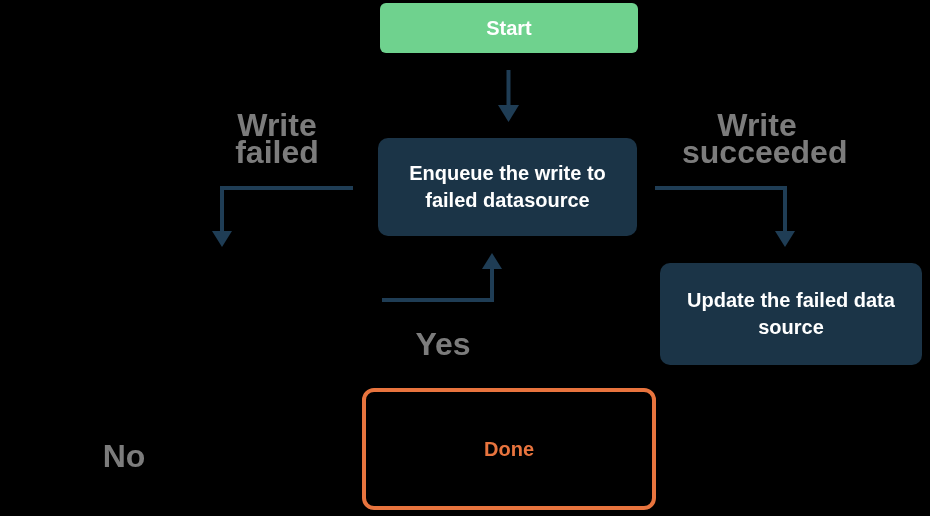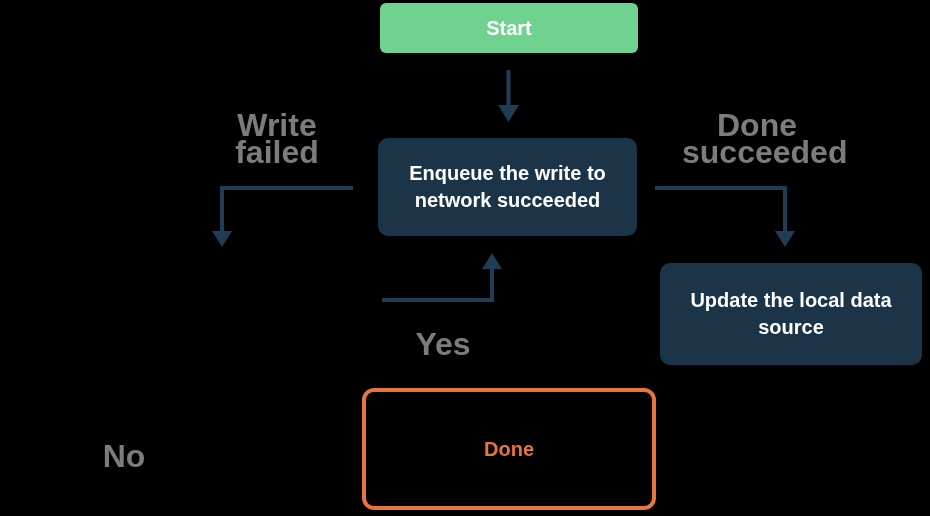--- a/index.html
+++ b/index.html
@@ -108,33 +108,33 @@
       <path class="edge" d="M382 300 H492 V268"></path>
       <polygon class="head" points="482,269 502,269 492,253"></polygon>
     </g>
   </svg>
 
   <div class="node" id="node-start">
     <span>Start</span>
   </div>
 
   <div class="node" id="node-enqueue">
-    <span>Enqueue the write to network succeeded</span>
+    <span>Enqueue the write to failed datasource</span>
   </div>
 
 
   <div class="node" id="node-update-local">
-    <span>Update the local data source</span>
+    <span>Update the failed data source</span>
   </div>
 
   <div class="node" id="node-done">
     <span>Done</span>
   </div>
 
   <div class="edge-label" id="label-write-failed">Write failed</div>
 
-  <div class="edge-label" id="label-write-succeeded">Done succeeded</div>
+  <div class="edge-label" id="label-write-succeeded">Write succeeded</div>
 
   <div class="edge-label" id="label-yes">Yes</div>
 
   <div class="edge-label" id="label-no">No</div>
 
 </div>
 
 </body></html>

